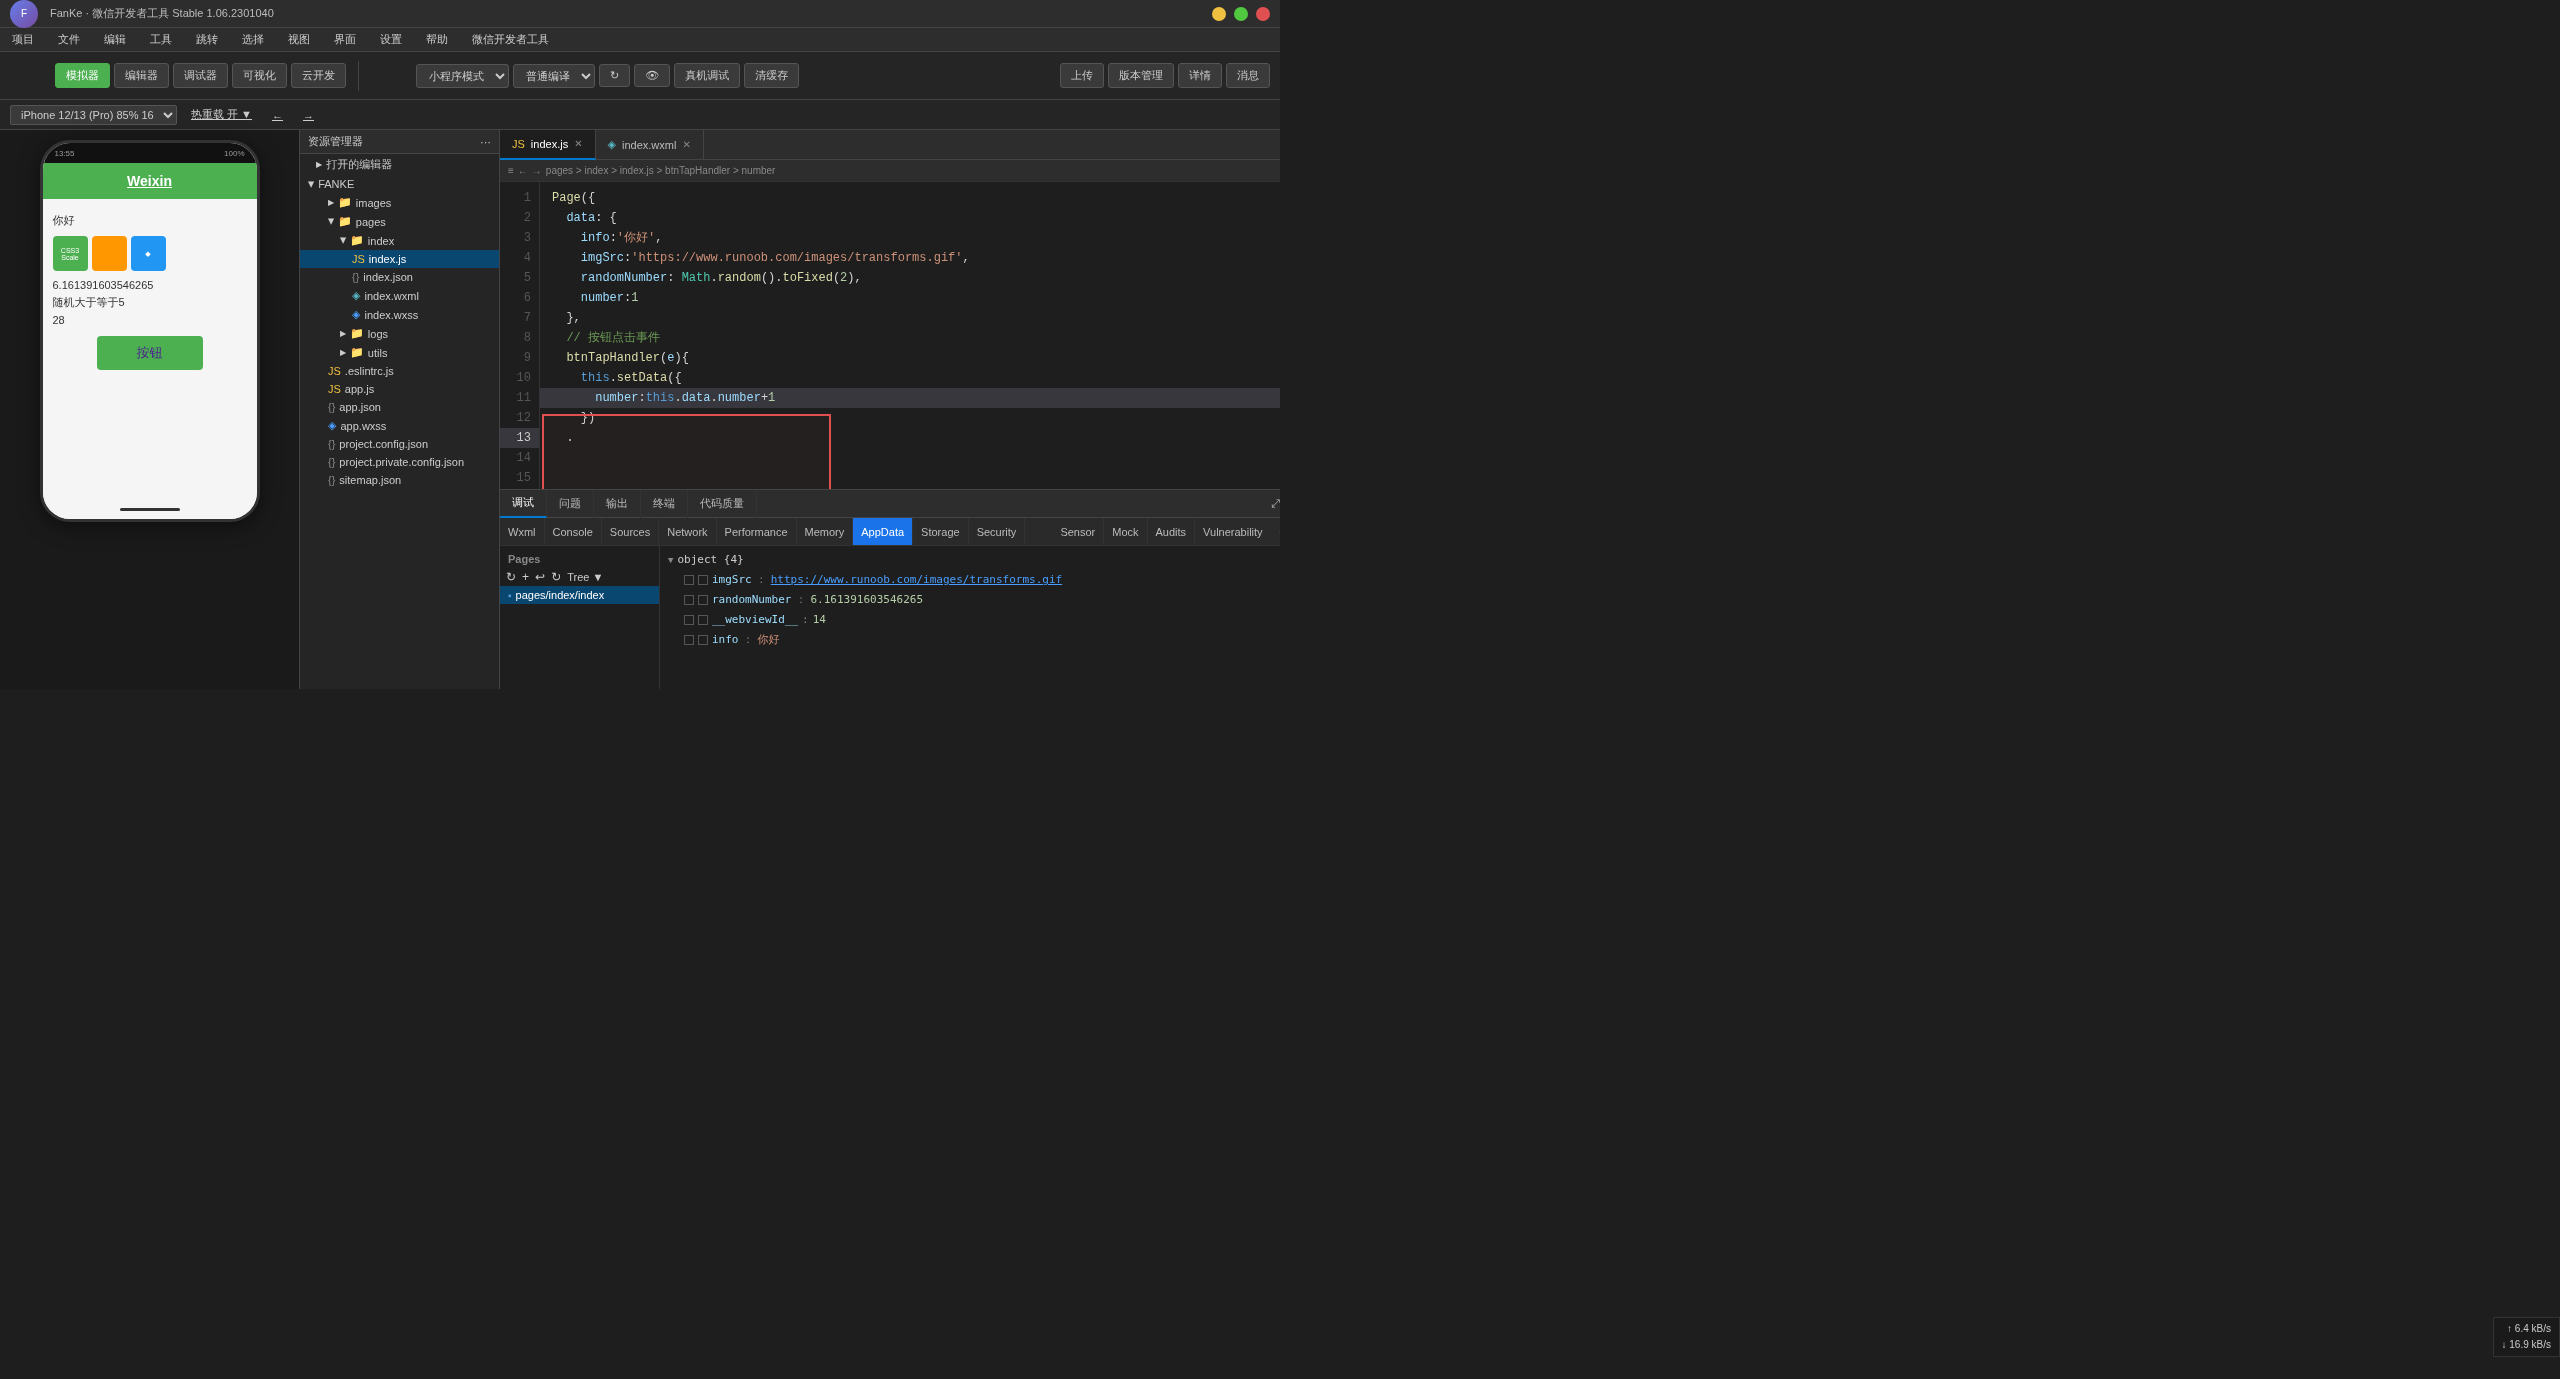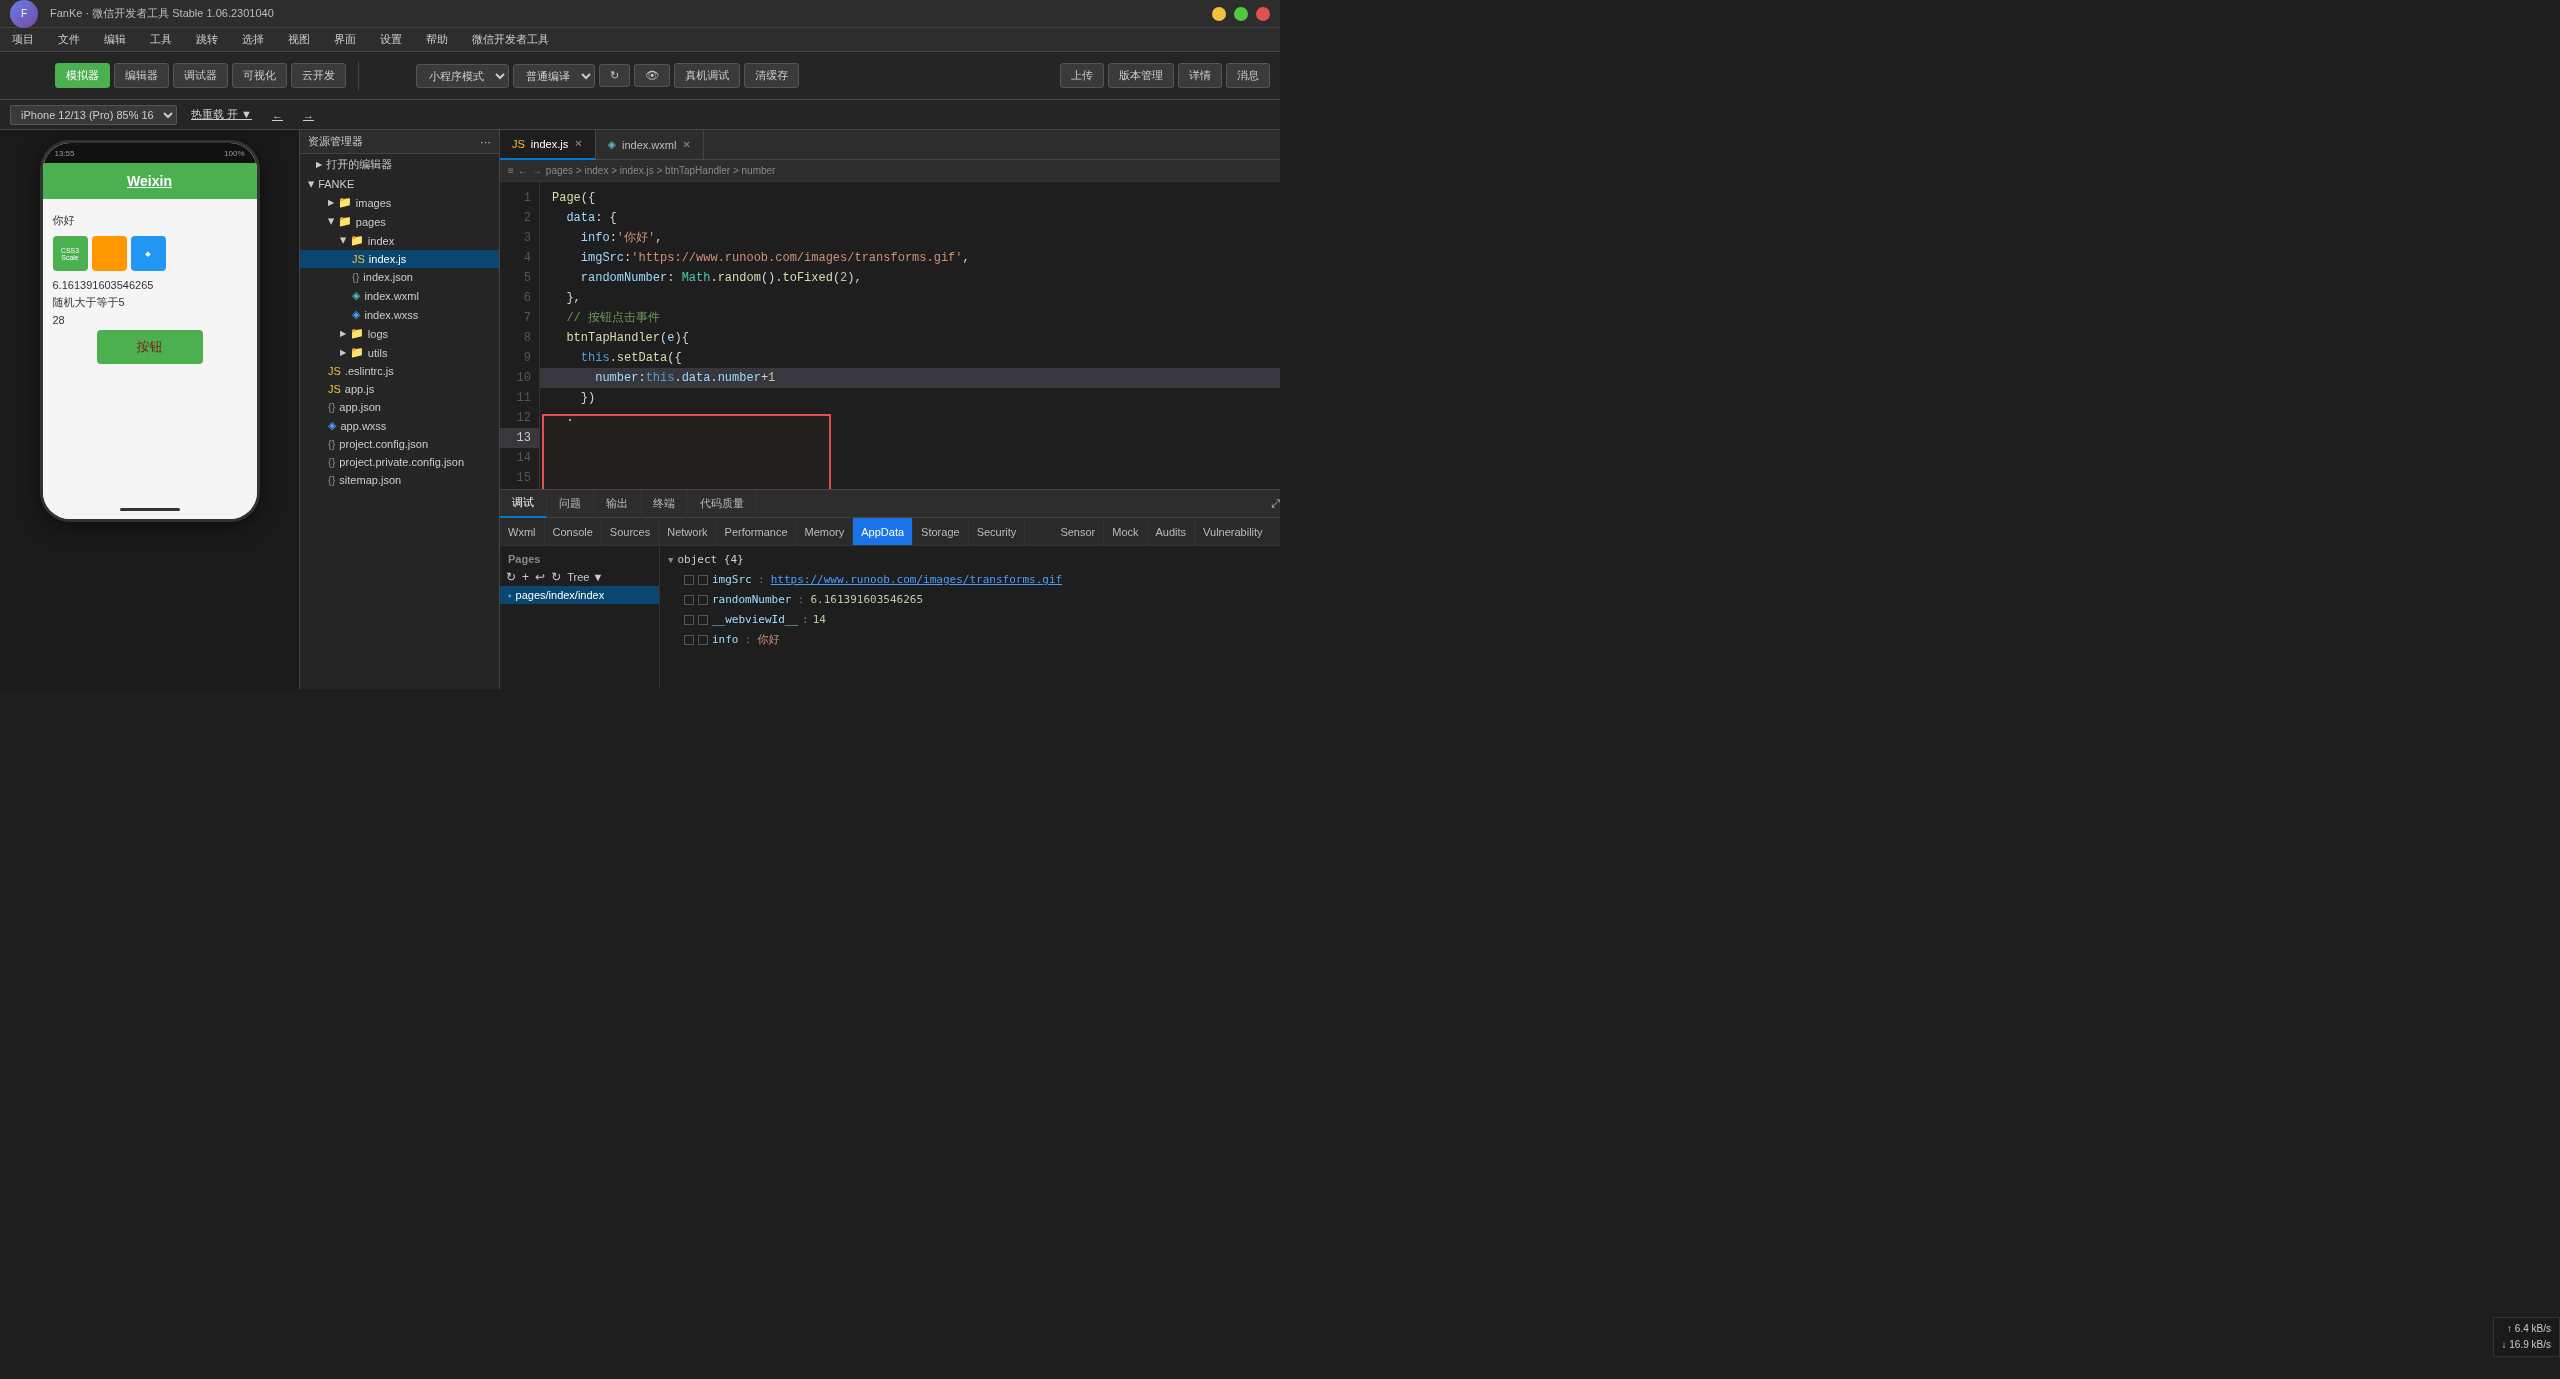--- a/index.html
+++ b/index.html
@@ -197,26 +197,26 @@
       border-radius: 4px;
       display: flex; align-items: center; justify-content: center;
       font-size: 7px; color: white; text-align: center;
     }
     .phone-img-green { background: #4caf50; }
     .phone-img-orange { background: #ff9800; }
     .phone-img-blue { background: #2196f3; }
     .phone-num { font-size: 11px; color: #333; margin: 4px 0; }
     .phone-btn {
       background: #4caf50;
-      color: #7f1d1d;
+      color: #4c1d95;
       border: none;
       padding: 8px 40px;
       border-radius: 4px;
       font-size: 13px;
-      margin: 4px auto;
+      margin: 10px auto;
       display: block;
       cursor: pointer;
     }
     .phone-bottom-bar {
       background: #f5f5f5;
       height: 20px;
       display: flex;
       align-items: center;
       justify-content: center;
     }
@@ -664,20 +664,21 @@
           <span class="line-num">14</span>
           <span class="line-num">15</span>
         </div>
         <div class="code-lines">
           <span class="code-line"></span>
           <span class="code-line"><span class="fn">Page</span><span class="punc">({</span></span>
           <span class="code-line">  <span class="prop">data</span><span class="punc">: {</span></span>
           <span class="code-line">    <span class="prop">info</span><span class="punc">:</span><span class="str">'你好'</span><span class="punc">,</span></span>
           <span class="code-line">    <span class="prop">imgSrc</span><span class="punc">:</span><span class="str">'https://www.runoob.com/images/transforms.gif'</span><span class="punc">,</span></span>
           <span class="code-line">    <span class="prop">randomNumber</span><span class="punc">:</span> <span class="obj">Math</span><span class="punc">.</span><span class="fn">random</span><span class="punc">().</span><span class="fn">toFixed</span><span class="punc">(</span><span class="num">2</span><span class="punc">),</span></span>
+          <span class="code-line">    <span class="prop">number</span><span class="punc">:</span><span class="num">1</span></span>
           <span class="code-line">  <span class="punc">},</span></span>
           <span class="code-line">  <span class="cmt">// 按钮点击事件</span></span>
           <span class="code-line">  <span class="fn">btnTapHandler</span><span class="punc">(</span><span class="prop">e</span><span class="punc">){</span></span>
           <span class="code-line">    <span class="kw">this</span><span class="punc">.</span><span class="fn">setData</span><span class="punc">({</span></span>
           <span class="code-line" style="background:#37373d">      <span class="prop">number</span><span class="punc">:</span><span class="kw">this</span><span class="punc">.</span><span class="prop">data</span><span class="punc">.</span><span class="prop">number</span><span class="punc">+</span><span class="num">1</span></span>
           <span class="code-line">    <span class="punc">})</span></span>
           <span class="code-line">  <span class="punc">.</span></span>
         </div>
       </div>
 

